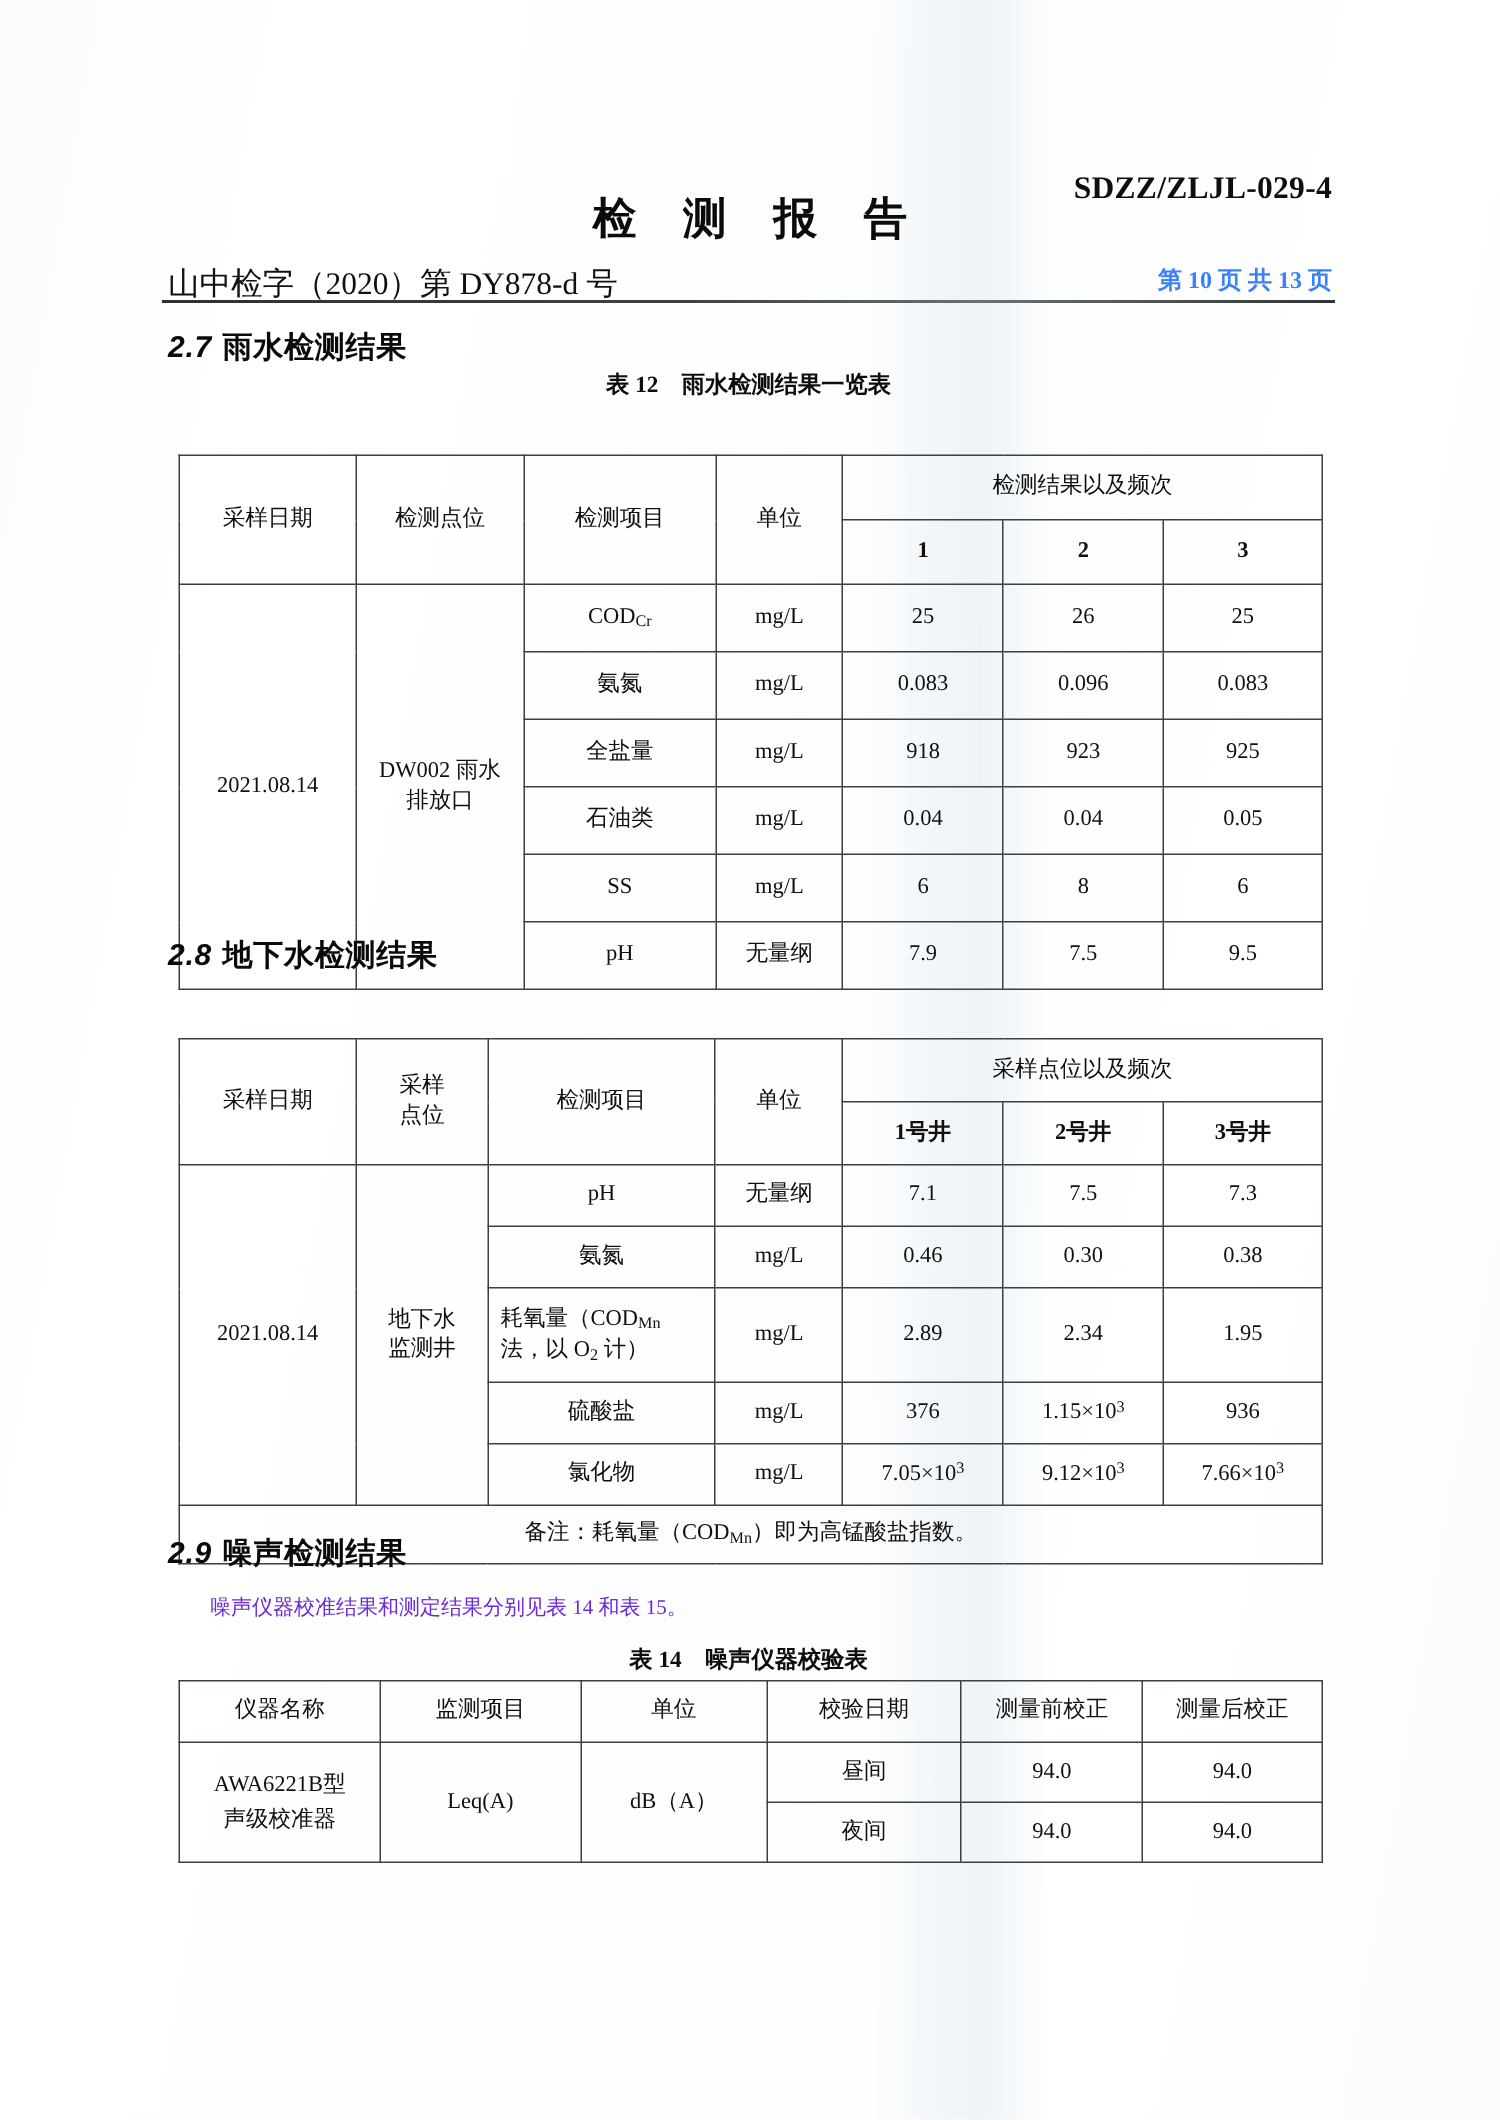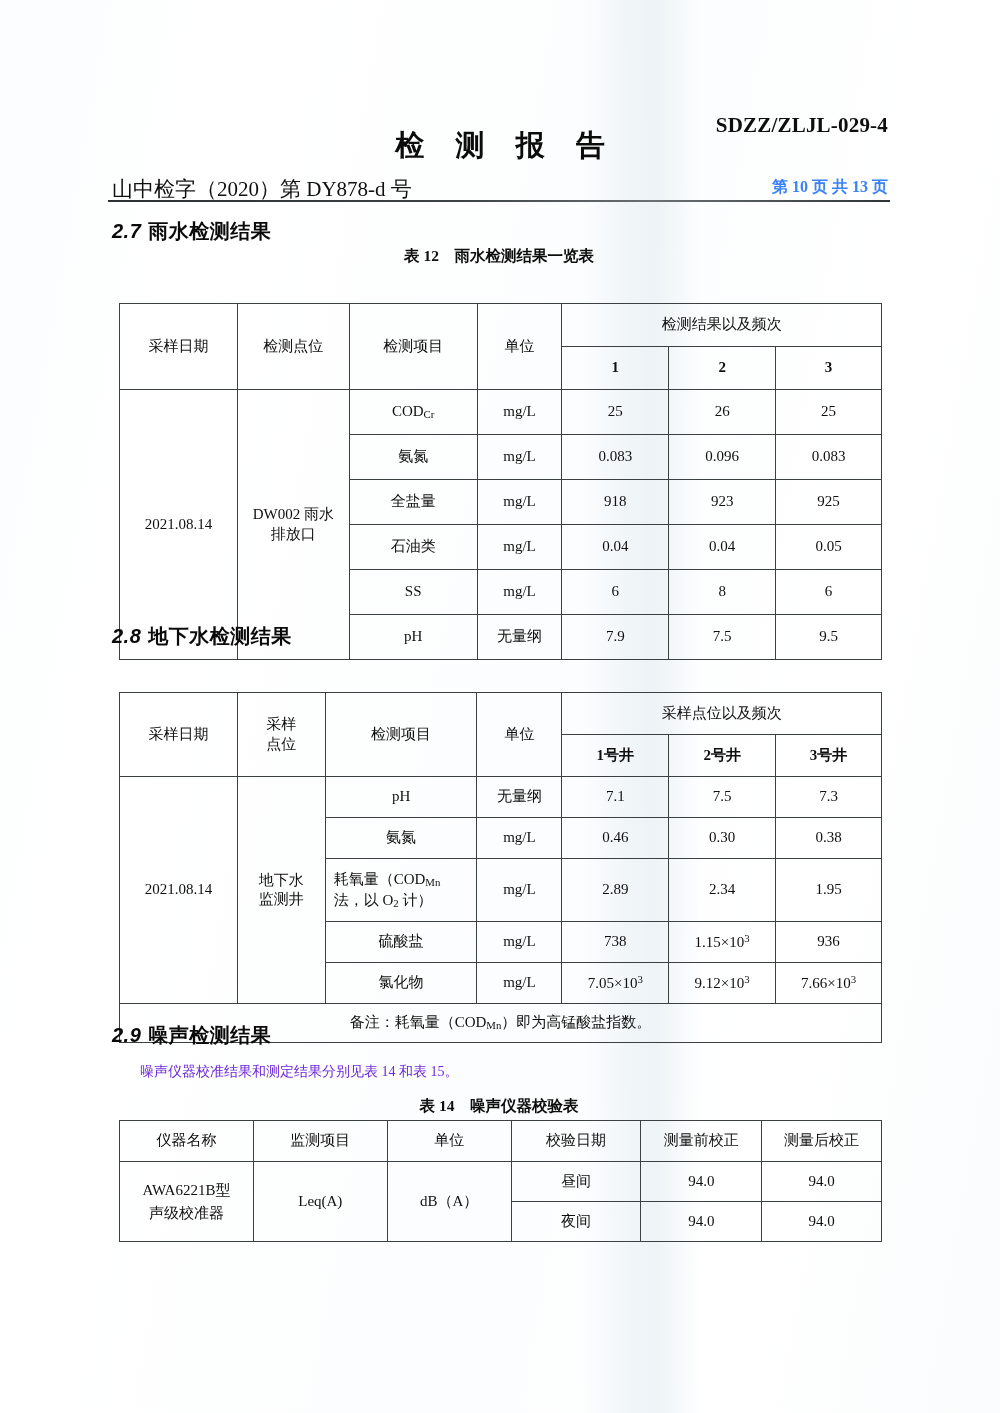--- a/index.html
+++ b/index.html
@@ -324,21 +324,21 @@
           耗氧量（COD<sub>Mn</sub><br>法，以 O<sub>2</sub> 计）
         </td>
         <td>mg/L</td>
         <td>2.89</td>
         <td>2.34</td>
         <td>1.95</td>
       </tr>
       <tr>
         <td style="height:36px">硫酸盐</td>
         <td>mg/L</td>
-        <td>738</td>
+        <td>376</td>
         <td>1.15×10<span class="sup">3</span></td>
         <td>936</td>
       </tr>
       <tr>
         <td style="height:36px">氯化物</td>
         <td>mg/L</td>
         <td>7.05×10<span class="sup">3</span></td>
         <td>9.12×10<span class="sup">3</span></td>
         <td>7.66×10<span class="sup">3</span></td>
       </tr>

